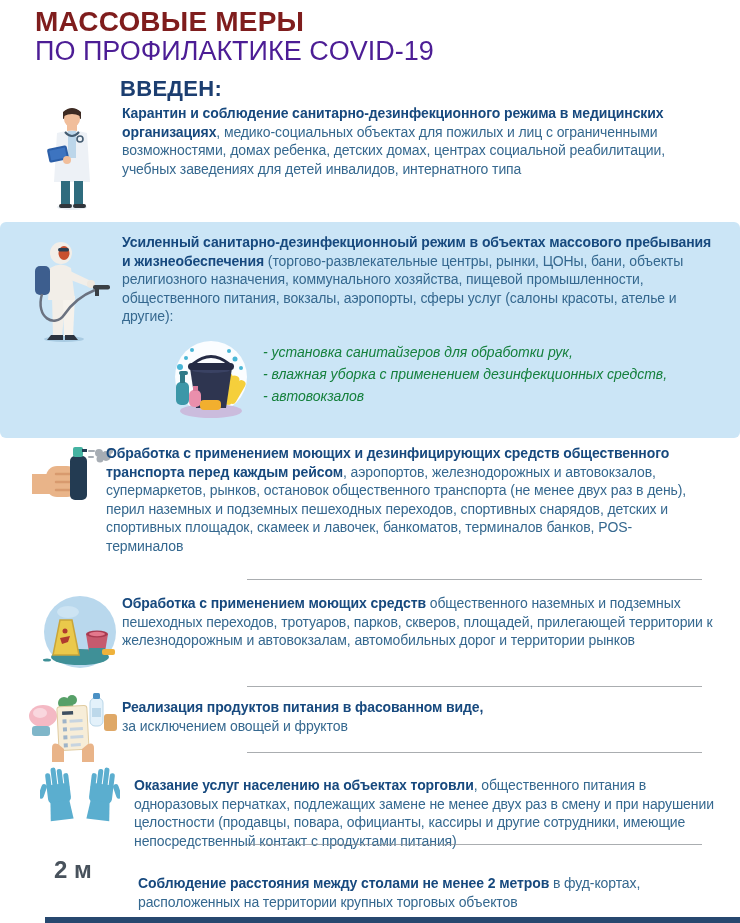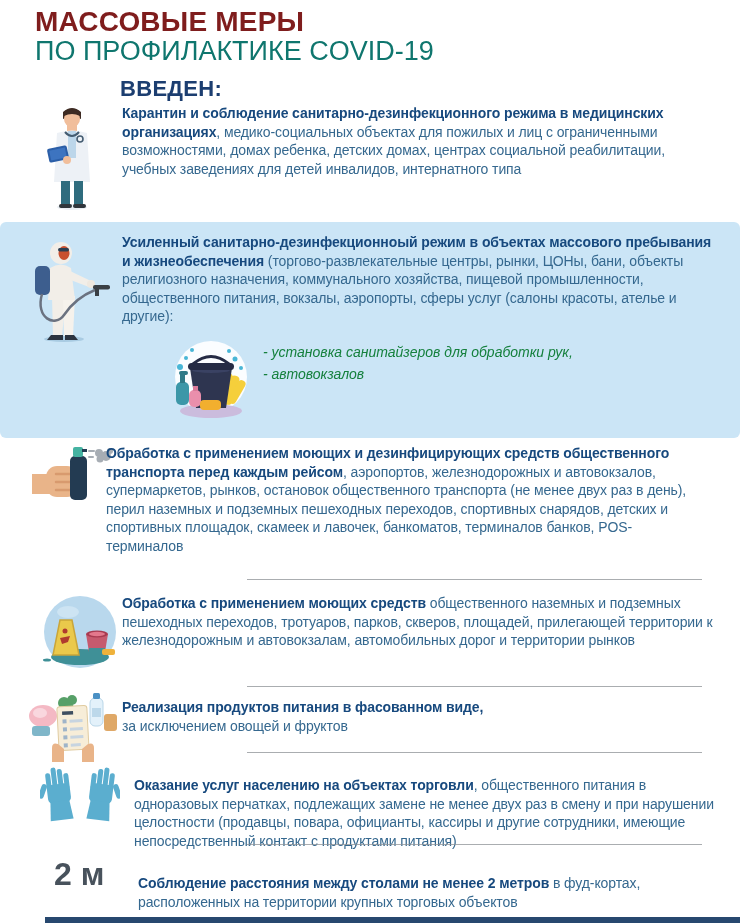--- a/index.html
+++ b/index.html
@@ -1,27 +1,27 @@
 <!DOCTYPE html>
 <html lang="ru"><head>
 <meta charset="utf-8">
 <style>
   html,body{margin:0;padding:0;background:#fff;}
   .page{position:relative;width:740px;height:923px;background:#ffffff;overflow:hidden;
         font-family:"Liberation Sans",sans-serif;}
   .abs{position:absolute;}
   .title1{left:35px;top:6px;font-size:28px;font-weight:700;color:#7f1d1d;letter-spacing:.2px;}
-  .title2{left:35px;top:36px;font-size:27px;font-weight:400;color:#0f766e;}
+  .title2{left:35px;top:36px;font-size:27px;font-weight:400;color:#4c1d95;}
   .intro{left:120px;top:76px;font-size:22px;font-weight:700;color:#1C3E70;letter-spacing:.3px;}
   .txt{font-size:14px;line-height:18.5px;color:#35688F;letter-spacing:-0.1px;}
   .txt b{color:#17497E;font-weight:700;}
   .panel{left:0;top:222px;width:740px;height:216px;background:#CBE5F6;border-radius:6px;}
   .bullet{font-size:14px;line-height:22px;font-style:italic;color:#15803d;}
   .divider{height:1px;background:#8E9296;opacity:.75;}
-  .label2m{left:54px;top:856px;font-size:32px;font-weight:700;color:#48525C;}
+  .label2m{left:54px;top:856px;font-size:24px;font-weight:700;color:#48525C;}
   .footerbar{left:45px;top:917px;width:695px;height:6px;background:#27486F;}
   .blockrest{display:block;}
 </style>
 </head>
 <body>
 
 <div class="page">
 
   <div class="abs title1">МАССОВЫЕ МЕРЫ</div>
   <div class="abs title2">ПО ПРОФИЛАКТИКЕ COVID-19</div>
@@ -98,20 +98,21 @@
       <rect x="9" y="45" width="13" height="23" rx="5" fill="#3C97A8"></rect>
       <rect x="13" y="37" width="5" height="9" fill="#2F7A88"></rect>
       <rect x="12" y="34" width="9" height="4" rx="2" fill="#2F7A88"></rect>
       <rect x="22" y="53" width="12" height="17" rx="5" fill="#EA8FAC"></rect>
       <rect x="26" y="49" width="5" height="5" fill="#D97A9A"></rect>
       <rect x="33" y="63" width="21" height="10" rx="4" fill="#F2AF2E"></rect>
     </svg>
   </div>
   <div class="abs" style="left:263px;top:341px;">
     <div class="bullet">- установка санитайзеров для обработки рук,</div>
+    <div class="bullet">- влажная уборка с применением дезинфекционных средств,</div>
     <div class="bullet">- автовокзалов</div>
   </div>
 
   <div class="abs" style="left:32px;top:444px;">
     <svg viewBox="0 0 85 62" width="85" height="62">
       <rect x="0" y="30" width="20" height="20" fill="#E9B489"></rect>
       <rect x="14" y="22" width="32" height="31" rx="11" fill="#E9B489"></rect>
       <g stroke="#D89A6E" stroke-width="2.5" stroke-linecap="round">
         <line x1="24" y1="30" x2="40" y2="30"></line>
           <line x1="24" y1="38" x2="40" y2="38"></line>

